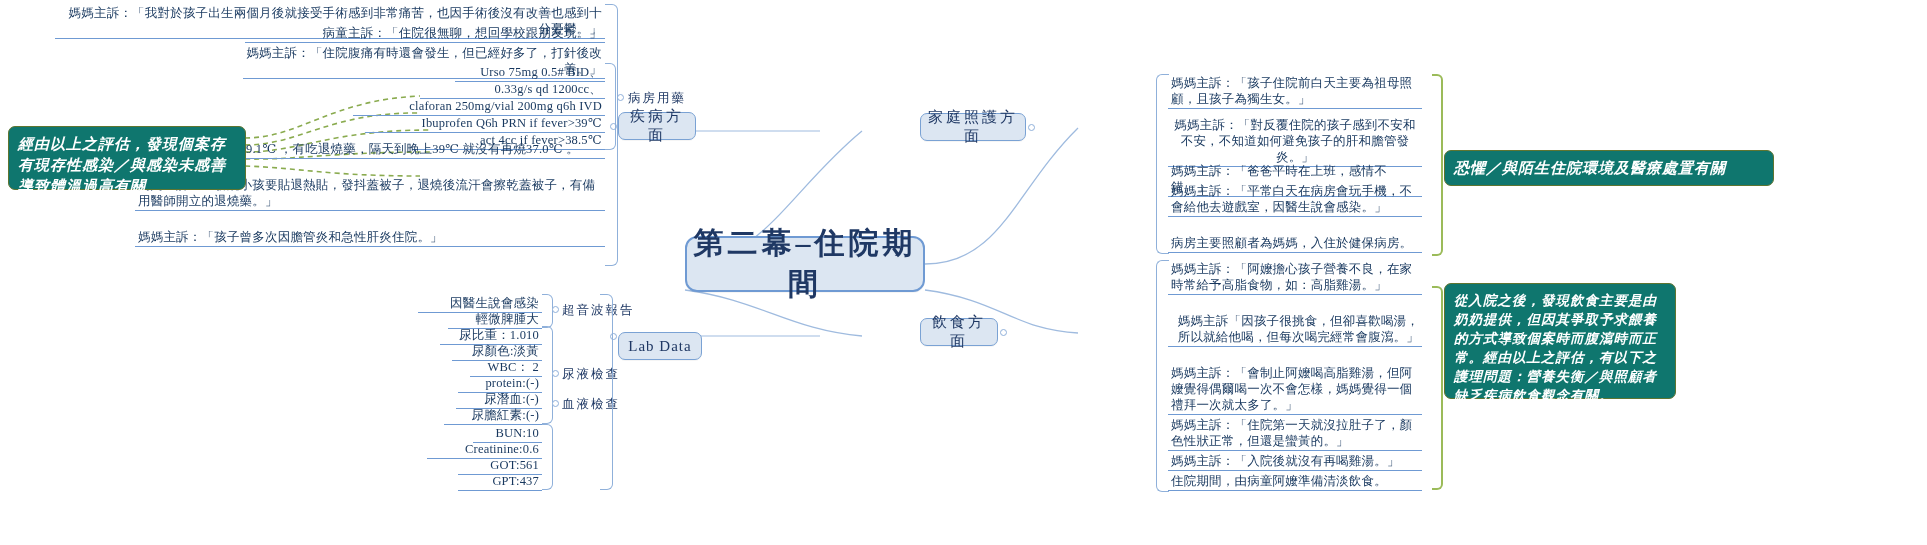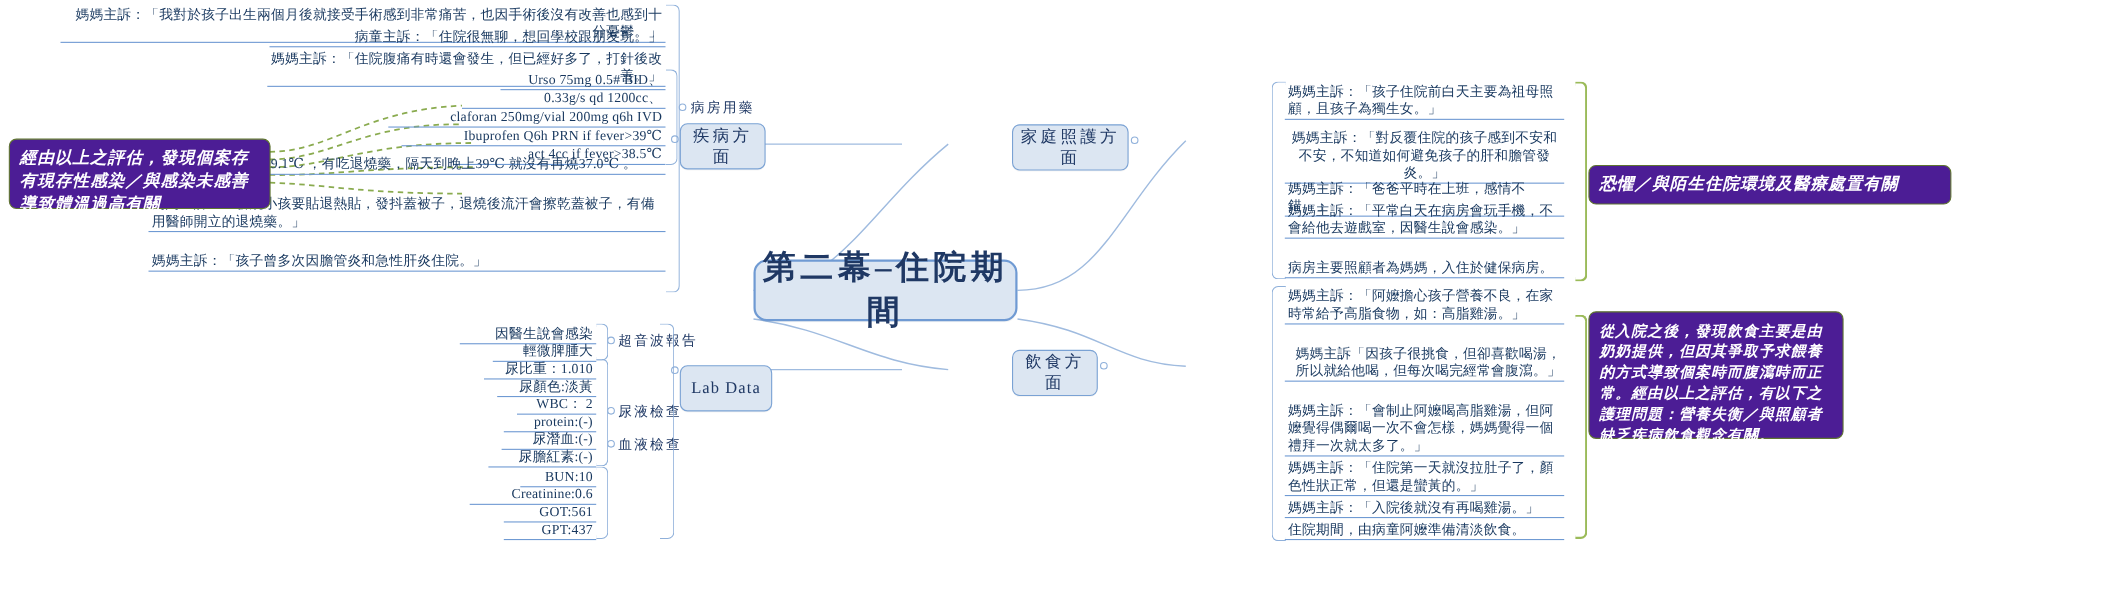--- a/index.html
+++ b/index.html
@@ -31,32 +31,32 @@
     border-radius:7px;
     color:#1f3864;
     display:flex;align-items:center;justify-content:center;
     text-align:center;
     box-shadow:0 1px 0 rgba(0,0,0,.04);
   }
   .pill.big{
     border:2.2px solid #6f9ad3;border-radius:12px;
     font-size:30px;letter-spacing:4px;font-weight:700;
   }
-  .pill.mid{font-size:15px;letter-spacing:3px;padding:20px 6px;}
+  .pill.mid{font-size:15px;letter-spacing:3px;padding:6px 6px;}
 
   
   .plainlabel{font-size:12.5px;letter-spacing:2px;color:#1f3864;}
 
   
   .dot{position:absolute;width:5px;height:5px;border:1px solid #8fb0da;border-radius:50%;background:#fff;}
 
   
   .green{
     position:absolute;box-sizing:border-box;
-    background:#4c1d95;border:1px solid #5f7530;border-radius:7px;
+    background:#0f766e;border:1px solid #5f7530;border-radius:7px;
     color:#ffffff;font-style:italic;font-weight:700;
     font-size:15px;line-height:21px;letter-spacing:1px;
     padding:7px 9px;
     text-align:left;
   }
   .green.sm{font-size:13.5px;line-height:19px;}
 
   
   .bracket{position:absolute;border:2px solid #9bbb59;border-left:none;border-radius:0 6px 6px 0;}
 

